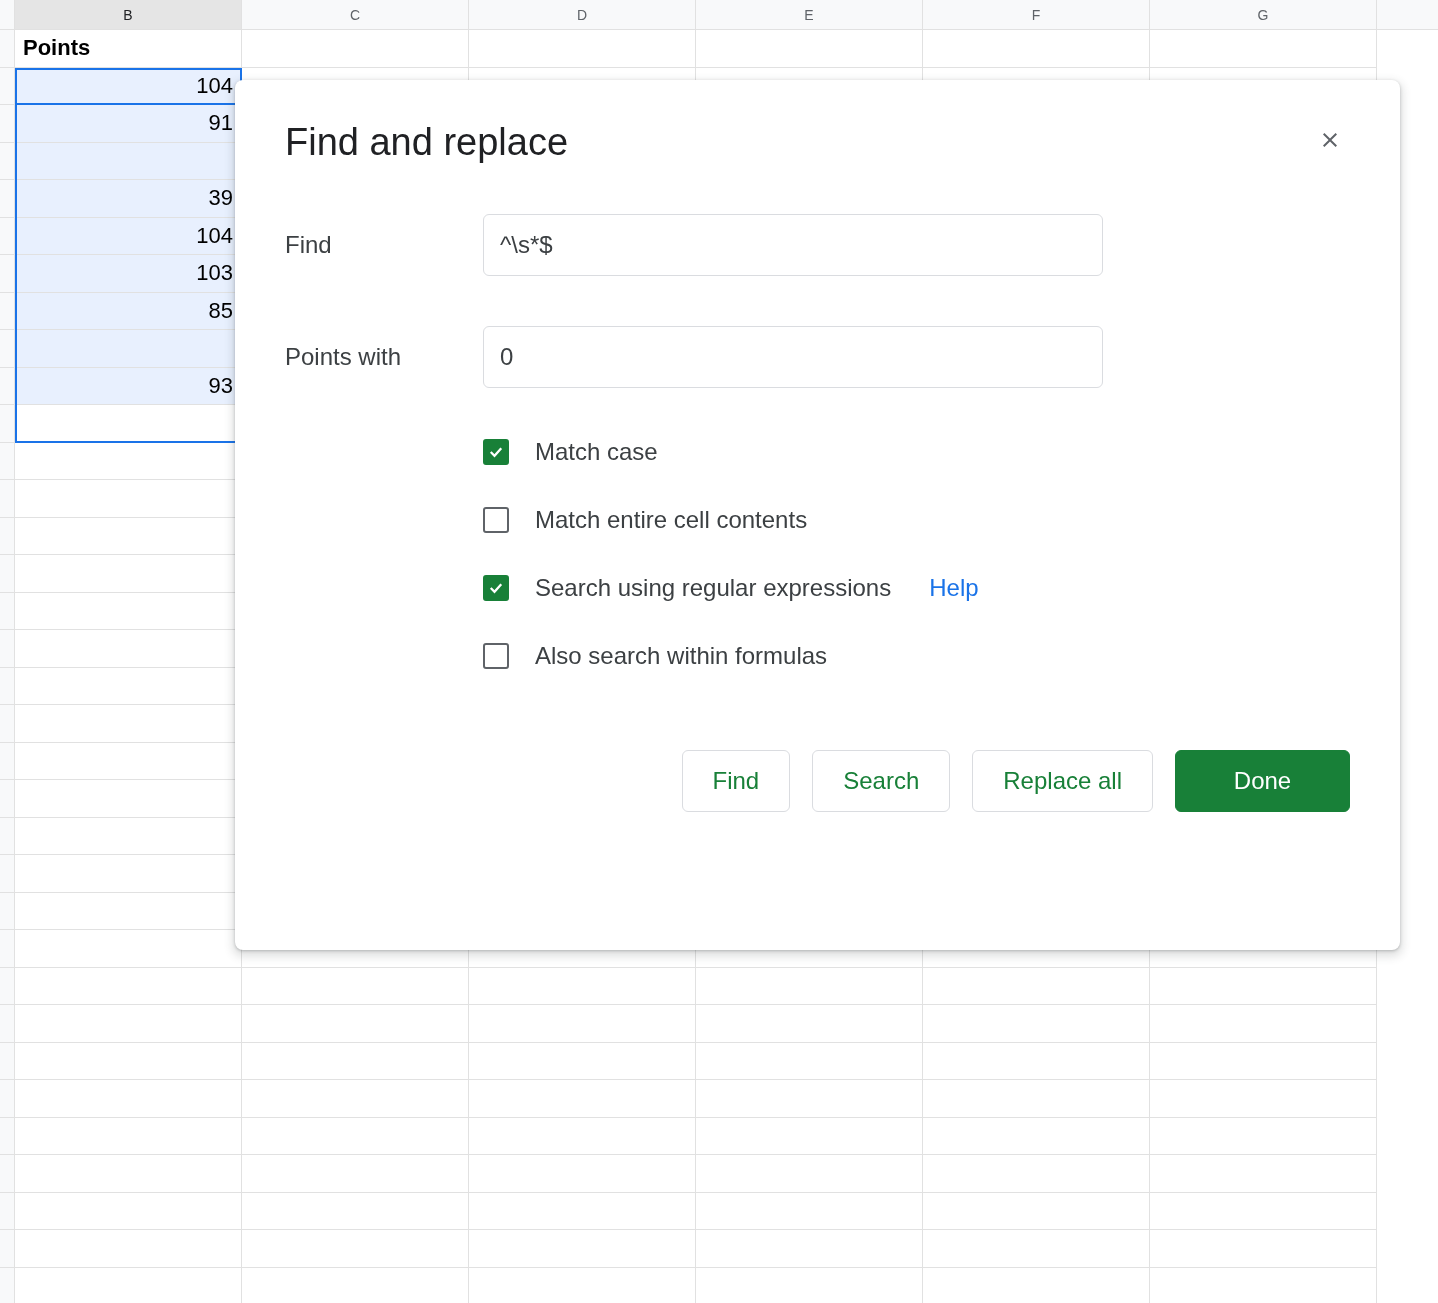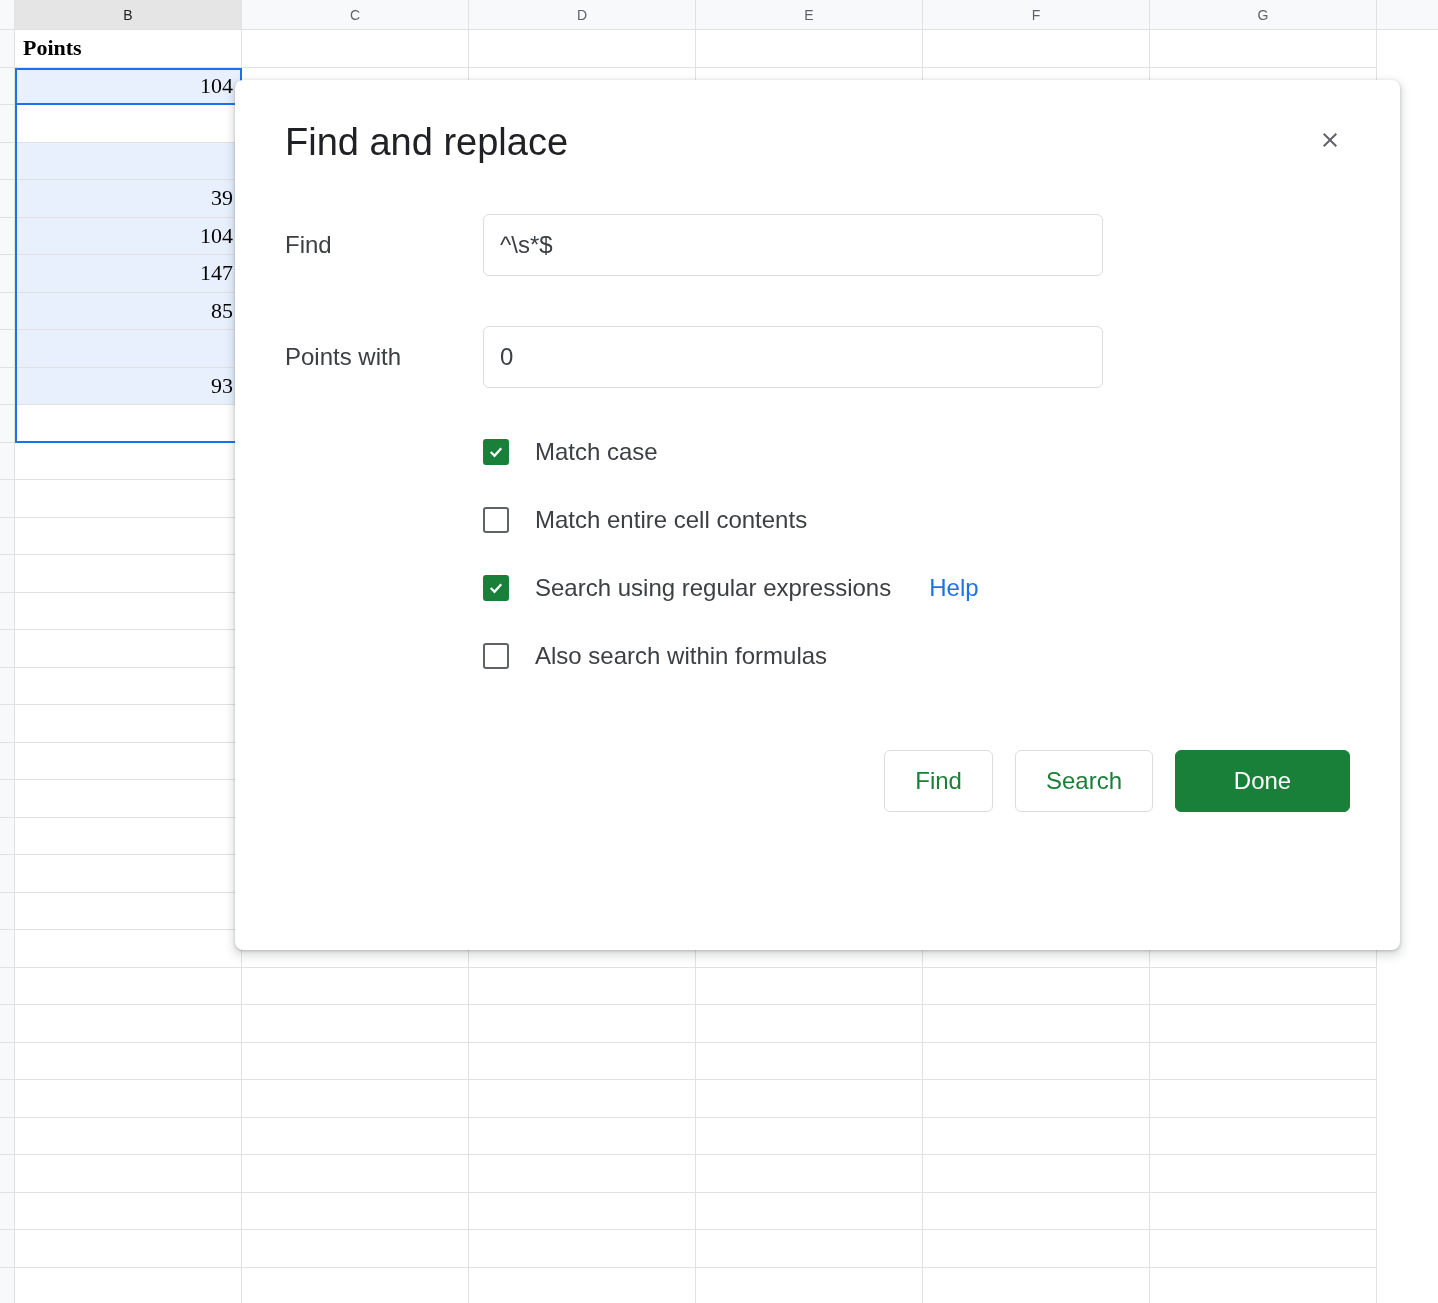--- a/index.html
+++ b/index.html
@@ -45,21 +45,20 @@
       width: 15px;
       background: #f8f9fa;
       border-right: 1px solid #e1e1e1;
     }
     .rows {
       position: relative;
     }
     .row {
       display: flex;
       height: 37.5px;
-      font-family: Liberation Serif, serif;
     }
     .row-header {
       width: 15px;
       background: #f8f9fa;
       border-right: 1px solid #e1e1e1;
       border-bottom: 1px solid #e1e1e1;
     }
     .cell {
       border-right: 1px solid #e1e1e1;
       border-bottom: 1px solid #e1e1e1;
@@ -293,20 +292,21 @@
       <div class="row-header"></div>
       <div class="cell data selected" style="width:227px">104</div>
       <div class="cell" style="width:227px"></div>
       <div class="cell" style="width:227px"></div>
       <div class="cell" style="width:227px"></div>
       <div class="cell" style="width:227px"></div>
       <div class="cell" style="width:227px"></div>
     </div>
     <div class="row">
       <div class="row-header"></div>
+      <div class="cell data selected" style="width:227px">91</div>
       <div class="cell" style="width:227px"></div>
       <div class="cell" style="width:227px"></div>
       <div class="cell" style="width:227px"></div>
       <div class="cell" style="width:227px"></div>
       <div class="cell" style="width:227px"></div>
     </div>
     <div class="row">
       <div class="row-header"></div>
       <div class="cell data selected" style="width:227px"></div>
       <div class="cell" style="width:227px"></div>
@@ -328,21 +328,21 @@
       <div class="row-header"></div>
       <div class="cell data selected" style="width:227px">104</div>
       <div class="cell" style="width:227px"></div>
       <div class="cell" style="width:227px"></div>
       <div class="cell" style="width:227px"></div>
       <div class="cell" style="width:227px"></div>
       <div class="cell" style="width:227px"></div>
     </div>
     <div class="row">
       <div class="row-header"></div>
-      <div class="cell data selected" style="width:227px">147</div>
+      <div class="cell data selected" style="width:227px">103</div>
       <div class="cell" style="width:227px"></div>
       <div class="cell" style="width:227px"></div>
       <div class="cell" style="width:227px"></div>
       <div class="cell" style="width:227px"></div>
       <div class="cell" style="width:227px"></div>
     </div>
     <div class="row">
       <div class="row-header"></div>
       <div class="cell data selected" style="width:227px">85</div>
       <div class="cell" style="width:227px"></div>
@@ -638,15 +638,16 @@
   </div>
 
   <div class="checkbox-row">
     <div class="checkbox"></div>
     <span class="checkbox-label">Also search within formulas</span>
   </div>
 
   <div class="dialog-buttons">
     <div class="btn btn-outline">Find</div>
     <div class="btn btn-outline">Search</div>
+    <div class="btn btn-outline">Replace all</div>
     <div class="btn btn-primary">Done</div>
   </div>
 </div>
 
 </body></html>

